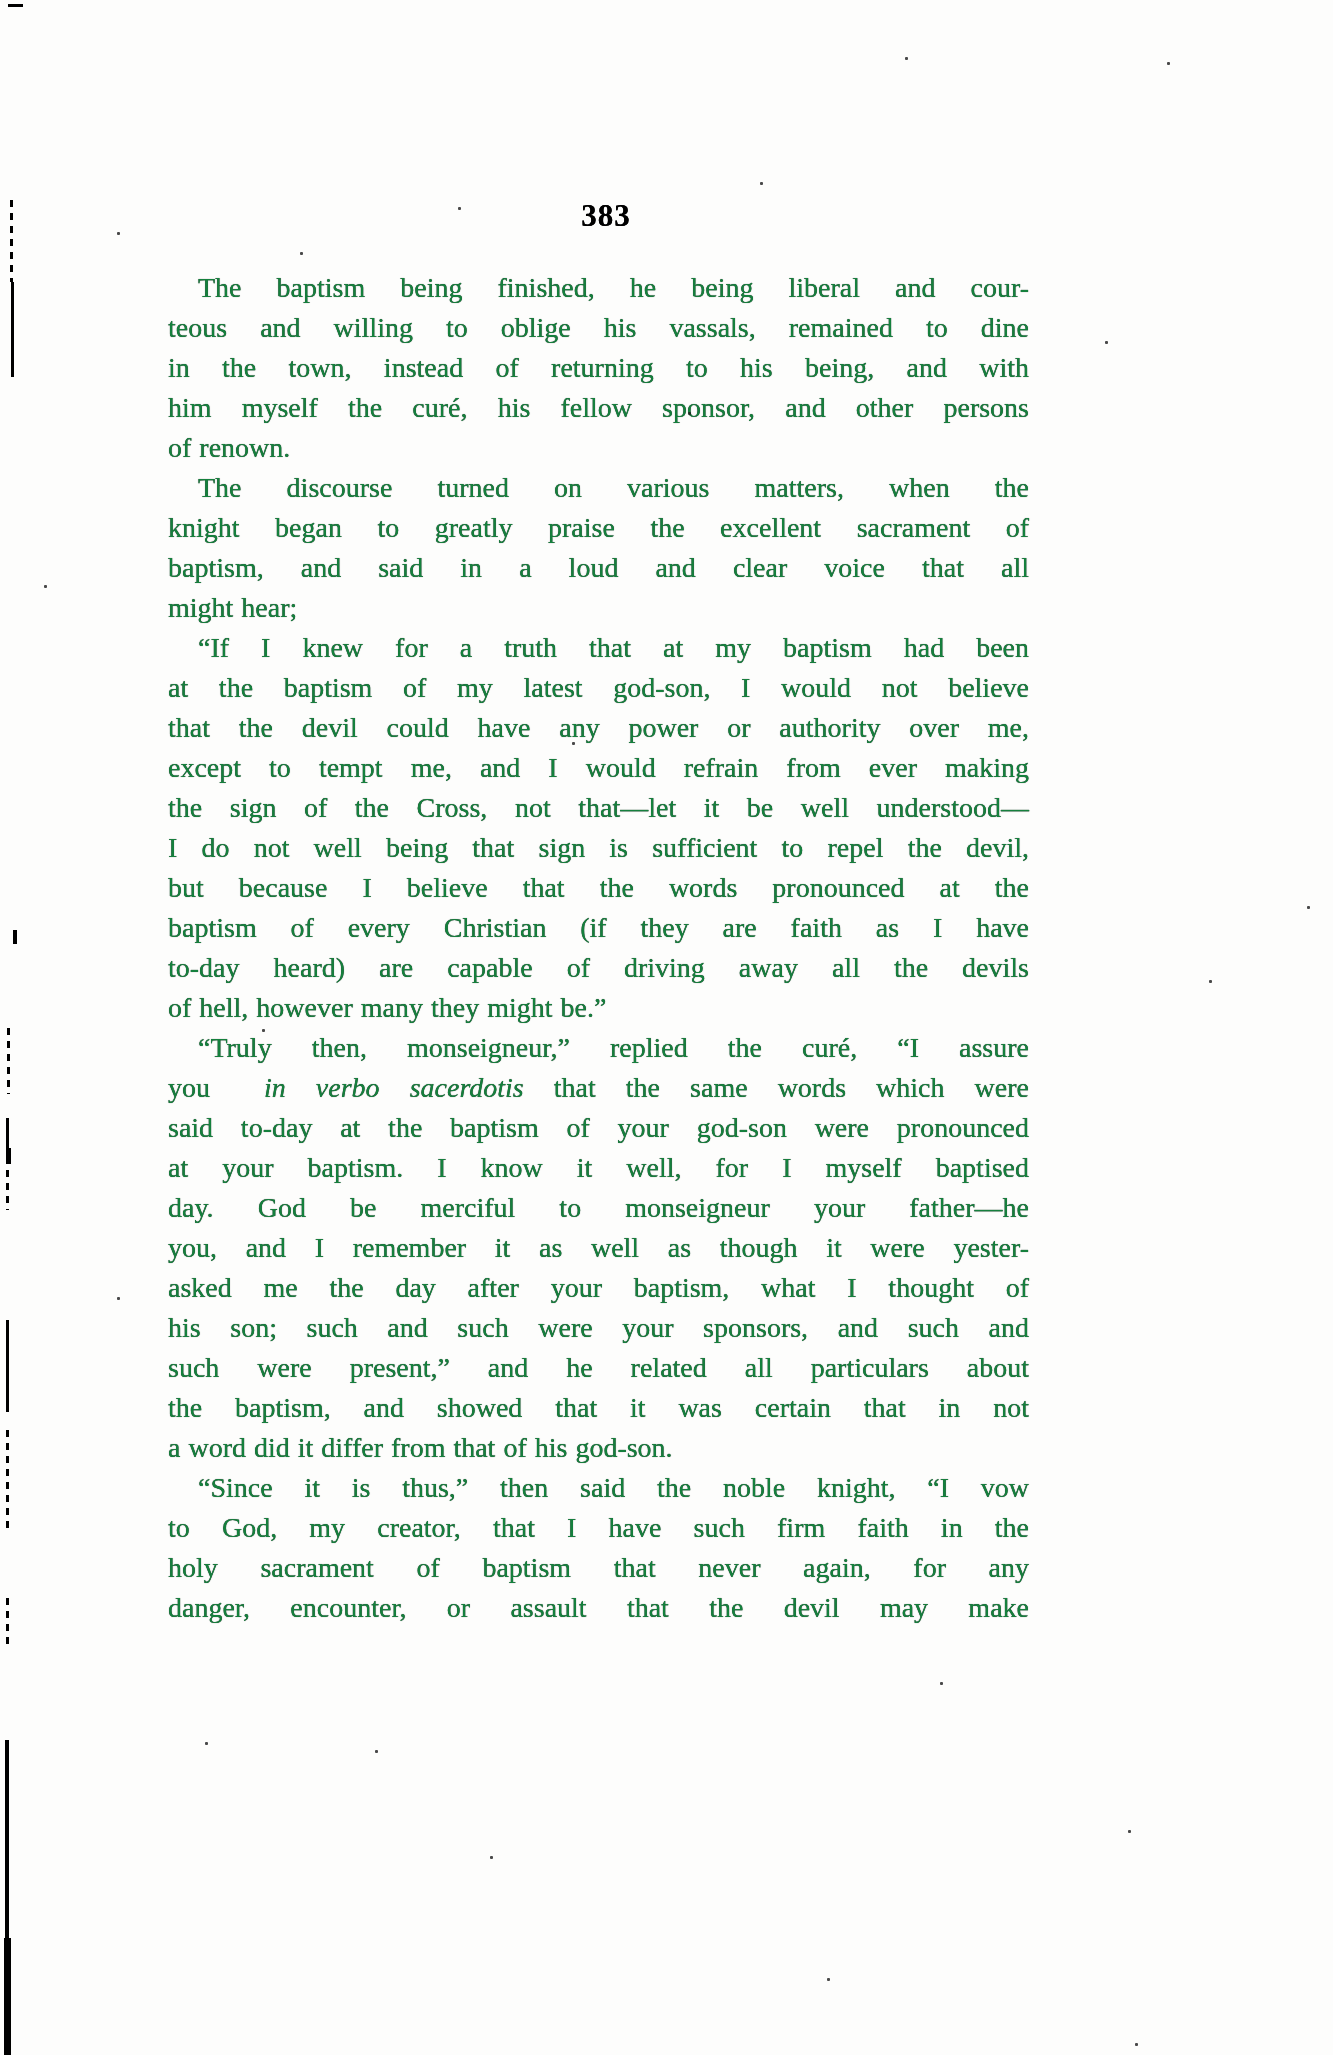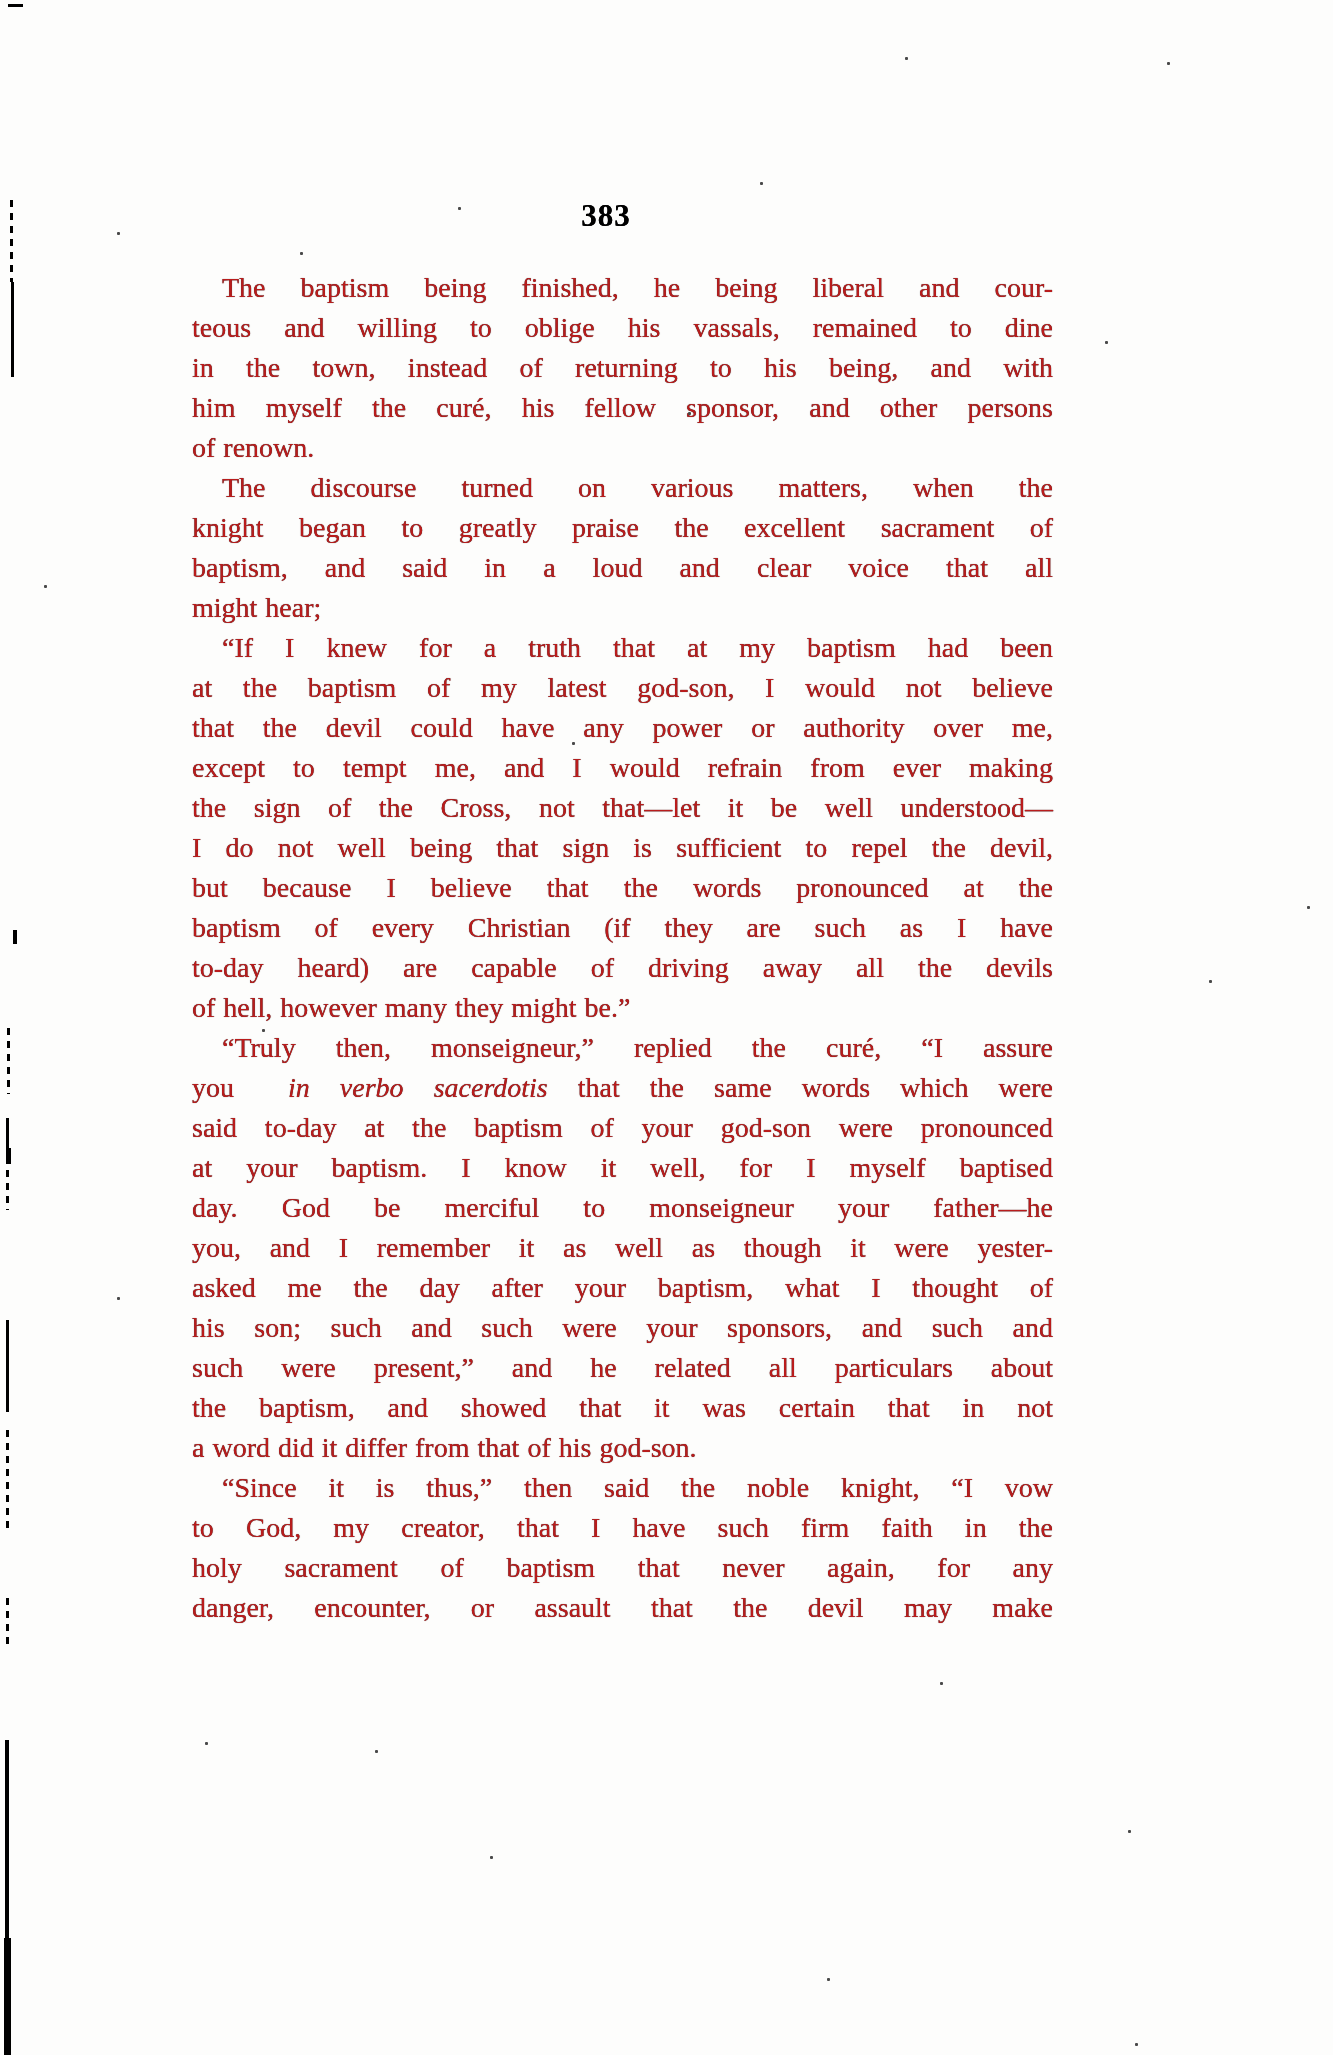--- a/index.html
+++ b/index.html
@@ -9,22 +9,22 @@
     font-family:"Liberation Serif","DejaVu Serif",serif;
     color:#0e0e0e;
   }
   .page-number{
     position:absolute;left:176px;top:198px;width:860px;
     text-align:center;font-size:31px;font-weight:bold;
     letter-spacing:1px;color:#000000;
     text-shadow:0 0 0.6px #111;
   }
   .text-block{
-    position:absolute;left:192px;top:268px;width:861px;
-    font-size:28px;line-height:40px;color:#b91c1c;
+    position:absolute;left:168px;top:268px;width:861px;
+    font-size:28px;line-height:40px;color:#15803d;
     text-shadow:0 0 0.7px #1a1a1a;
     word-spacing:1px;
   }
   .line{
     height:40px;white-space:nowrap;
     text-align:justify;text-align-last:justify;
   }
   .line.last{text-align-last:left;}
   .line.indent{padding-left:30px;}
   .it{font-style:italic;margin-left:24px;}
@@ -51,21 +51,21 @@
     <div class="line"><span>knight began to greatly praise the excellent sacrament of</span></div>
     <div class="line"><span>baptism, and said in a loud and clear voice that all</span></div>
     <div class="line last"><span>might hear;</span></div>
     <div class="line indent"><span>“If I knew for a truth that at my baptism had been</span></div>
     <div class="line"><span>at the baptism of my latest god-son, I would not believe</span></div>
     <div class="line"><span>that the devil could have any power or authority over me,</span></div>
     <div class="line"><span>except to tempt me, and I would refrain from ever making</span></div>
     <div class="line"><span>the sign of the Cross, not that—let it be well understood—</span></div>
     <div class="line"><span>I do not well being that sign is sufficient to repel the devil,</span></div>
     <div class="line"><span>but because I believe that the words pronounced at the</span></div>
-    <div class="line"><span>baptism of every Christian (if they are such as I have</span></div>
+    <div class="line"><span>baptism of every Christian (if they are faith as I have</span></div>
     <div class="line"><span>to-day heard) are capable of driving away all the devils</span></div>
     <div class="line last"><span>of hell, however many they might be.”</span></div>
     <div class="line indent"><span>“Truly then, monseigneur,” replied the curé, “I assure</span></div>
     <div class="line"><span>you </span><span class="it">in verbo sacerdotis</span><span> that the same words which were</span></div>
     <div class="line"><span>said to-day at the baptism of your god-son were pronounced</span></div>
     <div class="line"><span>at your baptism.  I know it well, for I myself baptised</span></div>
     <div class="line"><span>day.  God be merciful to monseigneur your father—he</span></div>
     <div class="line"><span>you, and I remember it as well as though it were yester-</span></div>
     <div class="line"><span>asked me the day after your baptism, what I thought of</span></div>
     <div class="line"><span>his son; such and such were your sponsors, and such and</span></div>

